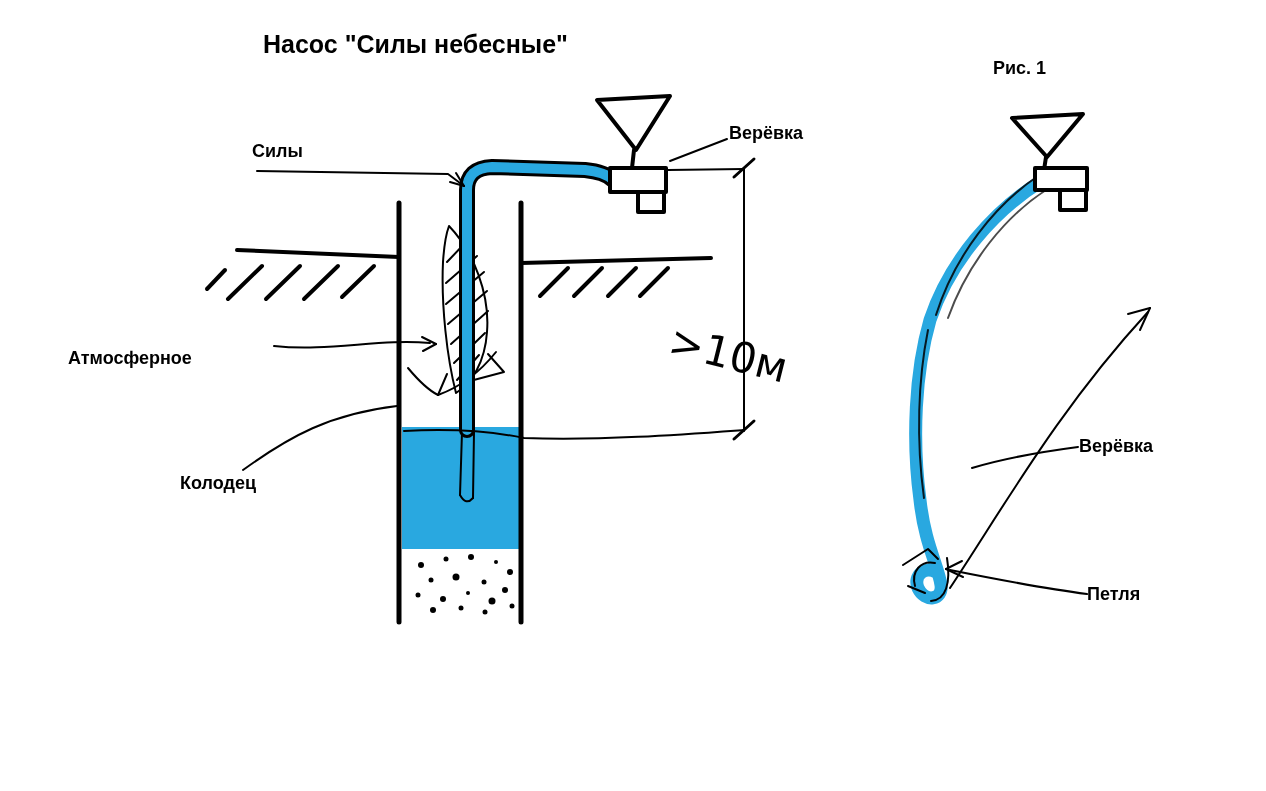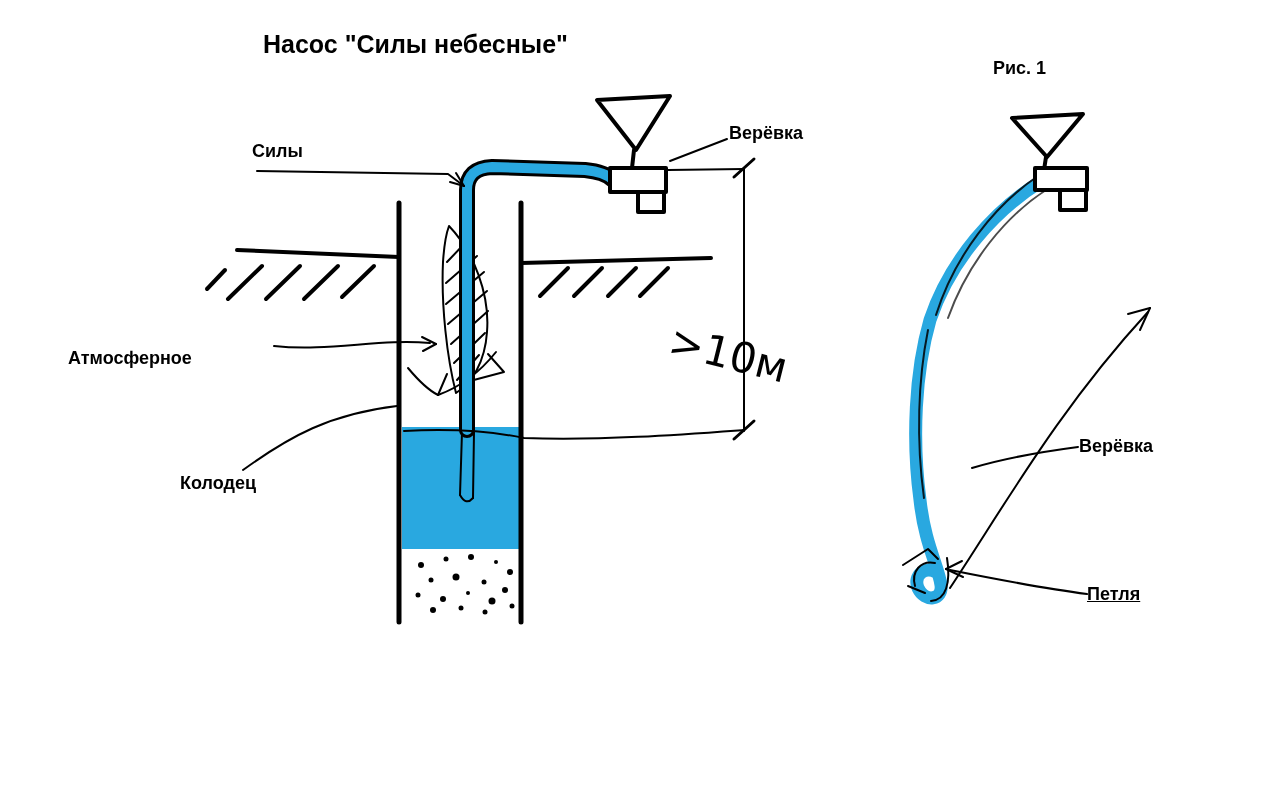--- a/index.html
+++ b/index.html
@@ -218,15 +218,15 @@
   <div class="lbl" style="left:68px;top:341px;">
     <span style="display:block;">Атмосферное</span>
   </div>
 
   <div class="lbl" style="left:132px;top:466px;margin-left:48px;">Колодец</div>
 
   <div class="dim-label" style="left:676px;top:316px;">&gt;10м</div>
 
   <div class="lbl" style="left:1079px;top:421px;margin-top:8px;">Верёвка</div>
 
-  <div class="lbl" style="left:1087px;top:577px;text-decoration:underline;">Петля</div>
+  <div class="lbl" style="left:1087px;top:577px;">Петля</div>
 
 </div>
 
 </body></html>

